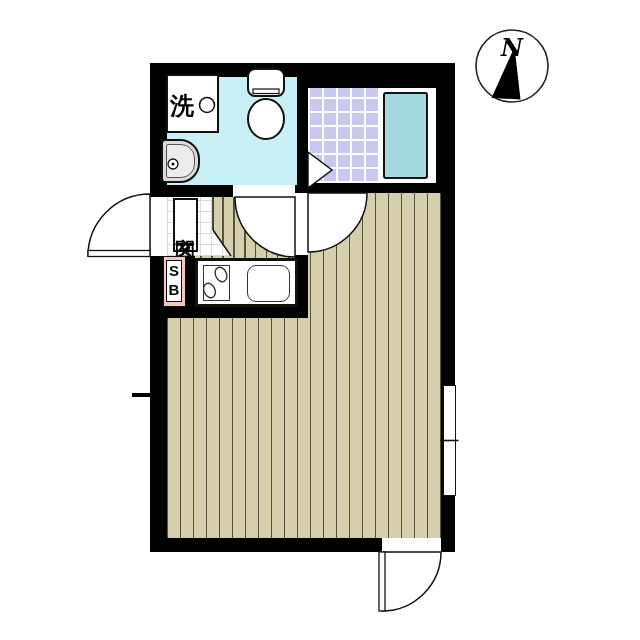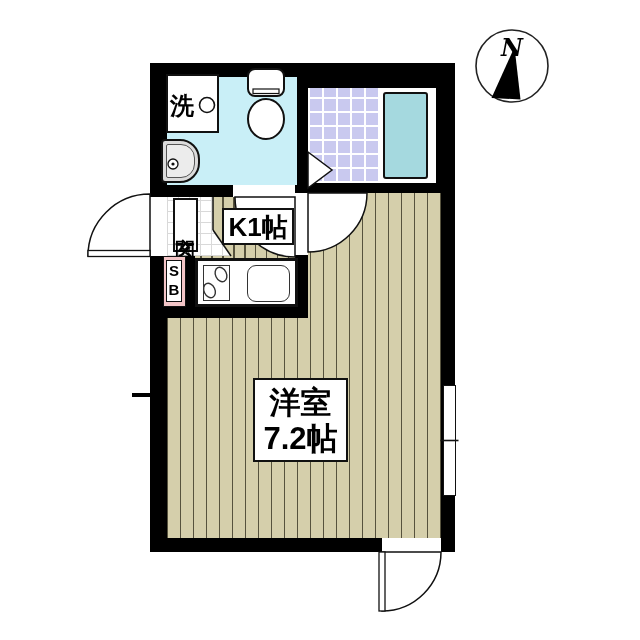--- a/index.html
+++ b/index.html
@@ -132,25 +132,20 @@
     <line x1="440.5" y1="440.5" x2="458.5" y2="440.5" stroke="#111" stroke-width="1.6"></line>
 
     <g>
       <circle cx="512" cy="66" r="36" fill="#fff" stroke="#222" stroke-width="1.6"></circle>
       <polygon points="514.5,47 491.5,98 520.5,99.5" fill="#000"></polygon>
     </g>
   </svg>
 
   <div class="abs" id="washer-label">洗</div>
   <div class="abs tag" id="genkan-label">玄関</div>
-  <div class="abs tag" id="kitchen-label">K1帖</div>
   <div class="abs" id="shoebox"></div>
   <div class="abs" id="shoebox-label">
     <span>S</span>
     <span>B</span>
-  </div>
-  <div class="abs tag" id="main-label">
-    <span>洋室</span>
-    <span>7.2帖</span>
   </div>
   <div class="abs" id="compass-n">N</div>
 
 </div>
 
 </body></html>

